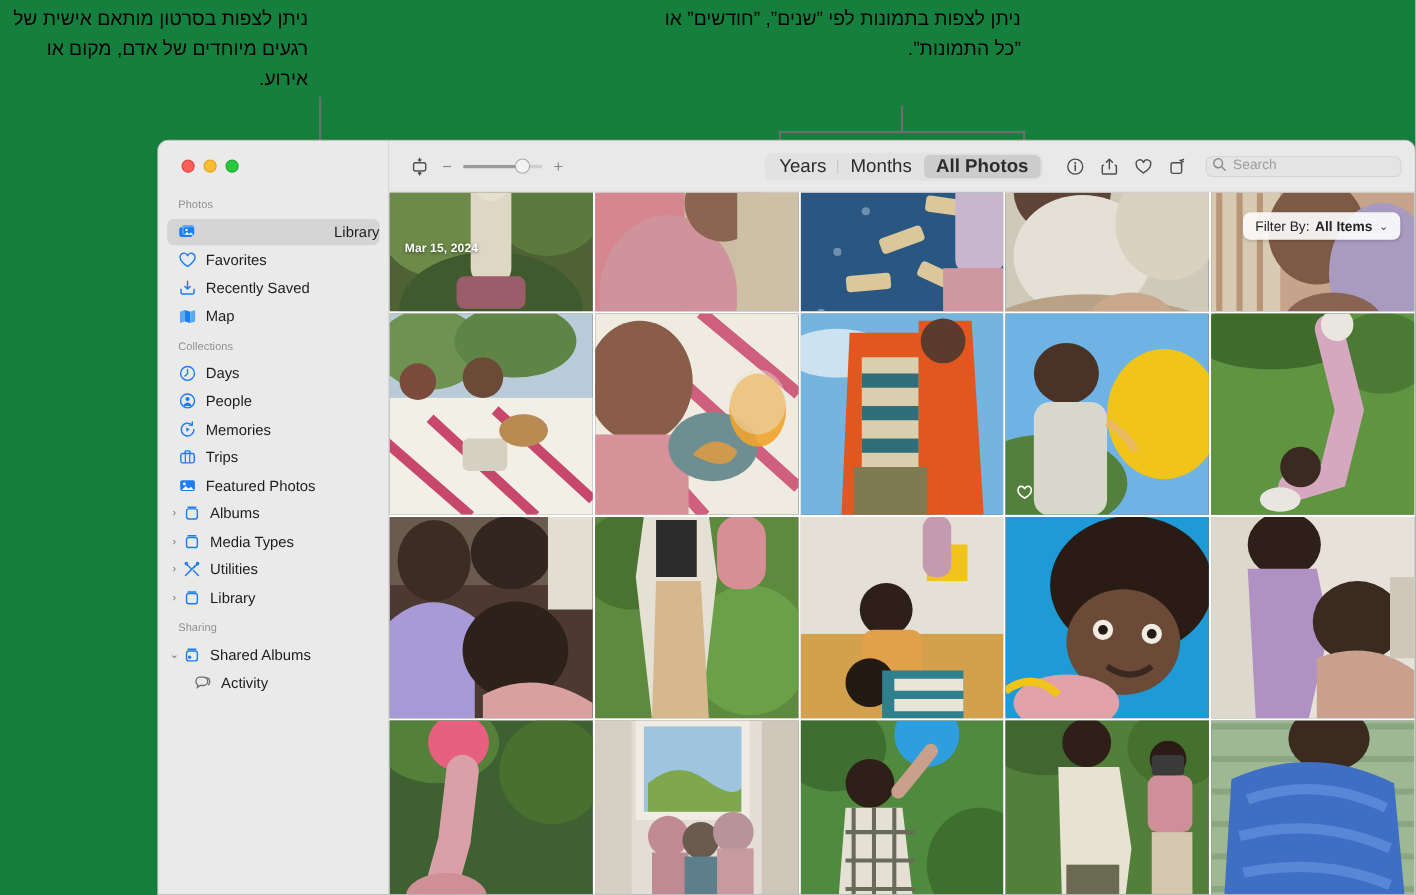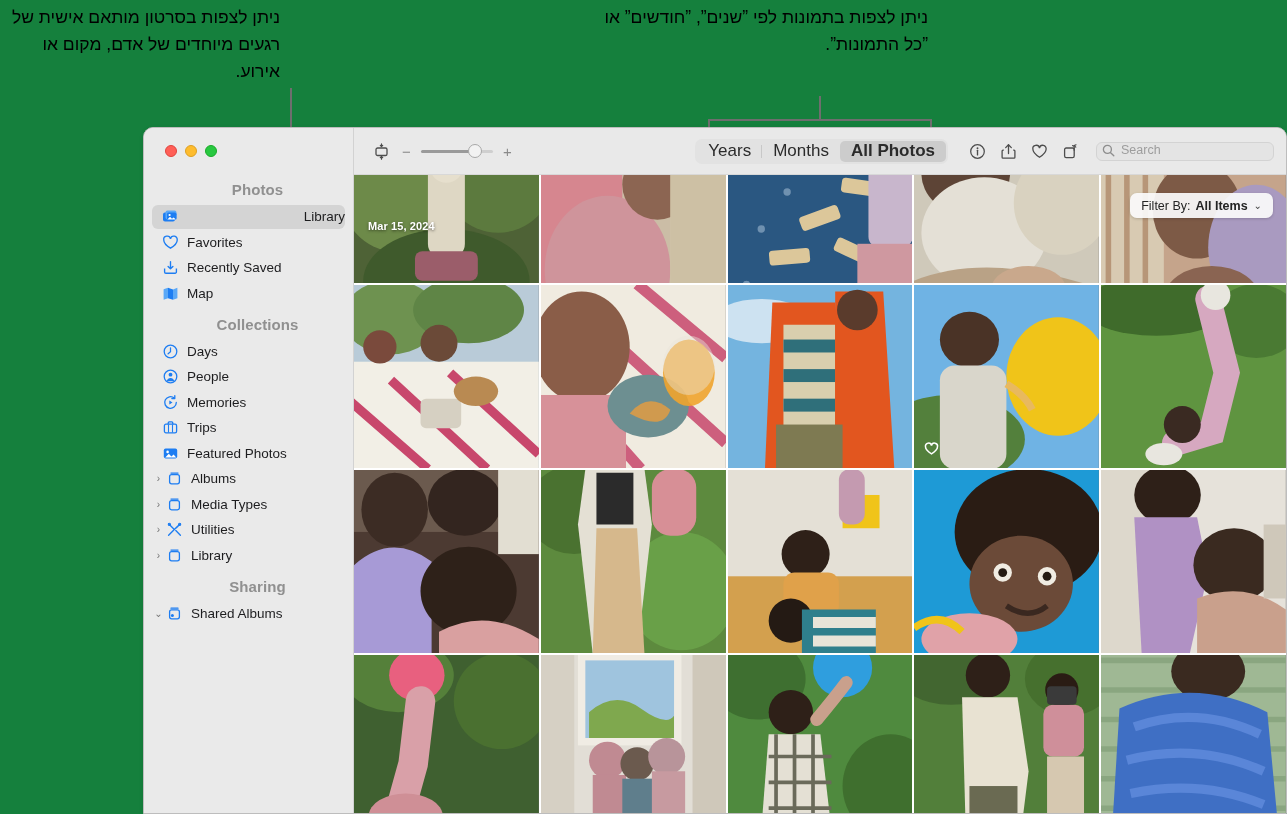--- a/index.html
+++ b/index.html
@@ -49,22 +49,22 @@
     position: relative;
     overflow: hidden;
   }
   .traffic { position: absolute; top: 17px; display: flex; gap: 8px; left: 21px; }
   .tl { width: 12px; height: 12px; border-radius: 50%; }
   .tl.red { background: #ff5f57; border: .5px solid #e0443e; }
   .tl.yellow { background: #febc2e; border: .5px solid #dea123; }
   .tl.green { background: #28c840; border: .5px solid #1aab29; }
 
   .section-title {
-    font-size: 15px; font-weight: bold; color: #909090;
-    padding: 9px 0 5px 18px; letter-spacing: .1px; text-align: center;
+    font-size: 10px; font-weight: normal; color: #909090;
+    padding: 9px 0 5px 18px; letter-spacing: .1px;
   }
   .nav-item {
     display: flex; align-items: center;
     height: 24px; margin: 1.5px 8px;
     padding-left: 10px; border-radius: 6px;
     font-size: 13.5px; color: #1d1d1f;
     cursor: default; position: relative;
   }
   .nav-item.selected { background: #d4d4d4; justify-content: space-between; }
   .nav-item .ico {
@@ -343,20 +343,29 @@
         <span class="ico">
           <svg width="17" height="17" viewBox="0 0 17 17">
               <rect x="3.6" y="4.8" width="9.8" height="9" rx="2" fill="none" stroke="#1d7df2" stroke-width="1.3"></rect>
               <path d="M5 3.2h7" stroke="#1d7df2" stroke-width="1.3" stroke-linecap="round"></path>
               <circle cx="6.4" cy="10.4" r="1.5" fill="#1d7df2"></circle>
             </svg>
         </span>
         <span class="nav-label">Shared Albums</span>
       </div>
 
+      <div class="nav-item indent">
+        <span class="ico">
+          <svg width="17" height="17" viewBox="0 0 17 17">
+              <path d="M2.2 7.1a3.6 3.6 0 0 1 3.6-3.6h3.4A3.6 3.6 0 0 1 12.8 7v.6a3.6 3.6 0 0 1-3.6 3.6H6l-2.6 1.8.5-2A3.6 3.6 0 0 1 2.2 7.6z" fill="none" stroke="#6f6f72" stroke-width="1.2"></path>
+              <path d="M10 4.2h1.6a3 3 0 0 1 3 3v1a3 3 0 0 1-1.4 2.5" fill="none" stroke="#6f6f72" stroke-width="1.2"></path>
+            </svg>
+        </span>
+        <span class="nav-label">Activity</span>
+      </div>
     </div>
 
     <div id="content">
 
       <div id="toolbar">
         <div class="zoom-group">
           <span class="aspect-btn">
             <svg width="19" height="19" viewBox="0 0 19 19">
                 <rect x="4" y="6" width="11" height="7.5" rx="1.6" fill="none" stroke="#4d4d4d" stroke-width="1.3"></rect>
                 <path d="M9.5 1.8v2.6M8.3 3.3l1.2 1.2 1.2-1.2M9.5 17.2v-2.6M8.3 15.7l1.2-1.2 1.2 1.2" fill="none" stroke="#4d4d4d" stroke-width="1.2" stroke-linecap="round" stroke-linejoin="round"></path>

